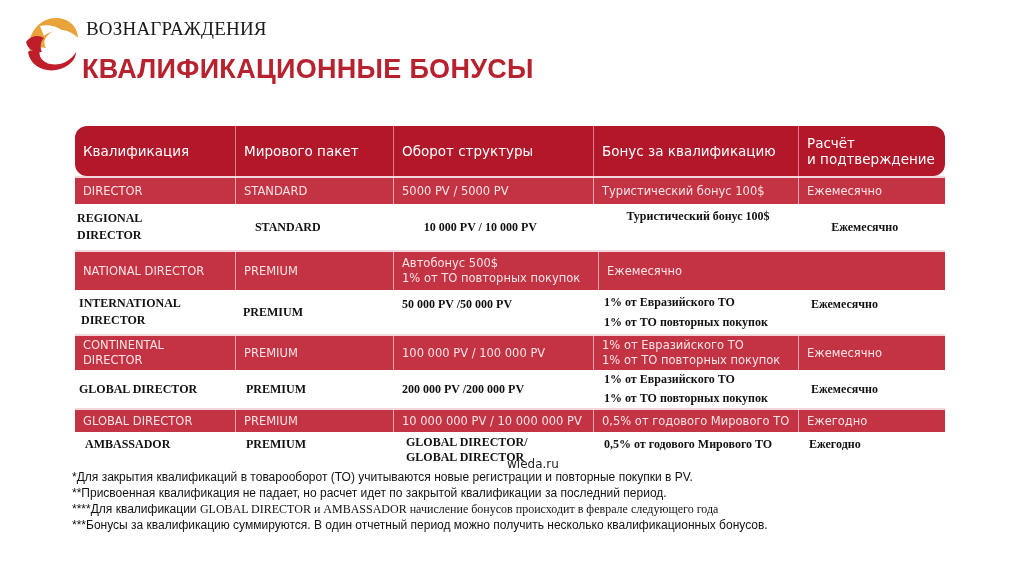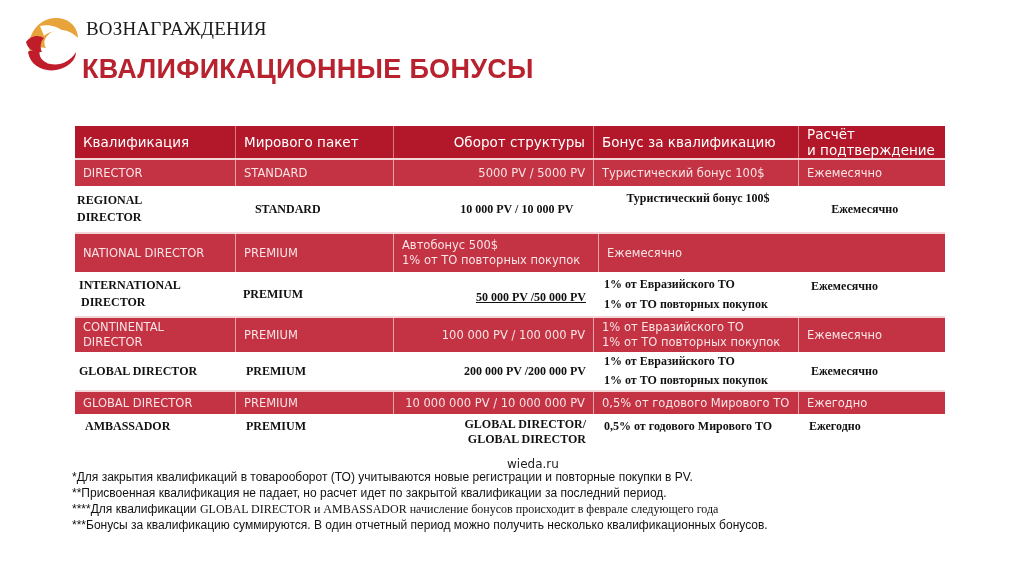--- a/index.html
+++ b/index.html
@@ -6,23 +6,23 @@
   html, body { width: 1024px; height: 573px; background: #ffffff; overflow: hidden; }
   body { position: relative; font-family: "Liberation Sans", sans-serif; color: #111; }
 
   .logo { position: absolute; left: 20px; top: 12px; width: 62px; height: 62px; }
   .subtitle { position: absolute; left: 86px; top: 18px; font-family: "Liberation Serif", serif; font-size: 19px; color: #1a1a1a; letter-spacing: 0.2px; }
   .title { position: absolute; left: 82px; top: 54px; font-family: "Liberation Sans", sans-serif; font-weight: bold; font-size: 27px; color: #b8222e; letter-spacing: 0.3px; }
 
   .table { position: absolute; left: 75px; top: 126px; width: 870px; }
   .row { display: flex; width: 870px; }
   .cell { position: relative; display: flex; flex-direction: column; justify-content: center; padding: 0 8px; font-size: 12px; }
-  .c1 { width: 161px; } .c2 { width: 158px; } .c3 { width: 200px; text-align: right; } .c4 { width: 205px; } .c5 { width: 146px; }
+  .c1 { width: 161px; } .c2 { width: 158px; } .c3 { width: 200px; } .c4 { width: 205px; } .c5 { width: 146px; }
 
-  .head { background: #b2182a; height: 32px; }
+  .head { background: #b2182a; height: 50px; border-radius: 12px; }
   .head .cell { color: #ffffff; font-size: 13.5px; font-family: "DejaVu Sans", sans-serif; border-right: 1px solid #d77a84; }
   .head .cell:last-child { border-right: none; }
 
   .red { background: #c43343; border-top: 2px solid #f2d6d9; }
   .red .cell { color: #f8e3e5; font-family: "DejaVu Sans", sans-serif; font-size: 11.5px; border-right: 1px solid #e7a3aa; line-height: 15px; }
   .red .cell:last-child { border-right: none; }
 
   .white .cell { color: #111; font-family: "Liberation Serif", serif; font-size: 12px; font-weight: bold; line-height: 17px; }
 
   .h-dir { height: 28px; }
@@ -96,21 +96,21 @@
     </div>
     <div class="cell c5">Ежемесячно</div>
   </div>
 
   <div class="row white h-int">
     <div class="cell c1" style="padding-left:4px;">
       <span>INTERNATIONAL</span>
       <span style="padding-left:2px;">DIRECTOR</span>
     </div>
     <div class="cell c2" style="padding-left:7px;">PREMIUM</div>
-    <div class="cell c3" style="justify-content:flex-start;padding-top:17px;text-decoration:underline;">50 000 PV /50 000 PV</div>
+    <div class="cell c3" style="justify-content:flex-start;padding-top:6px;">50 000 PV /50 000 PV</div>
     <div class="cell c4" style="padding-left:10px;line-height:20px;">
       <span>1% от Евразийского ТО</span>
       <span>1% от ТО повторных покупок</span>
     </div>
     <div class="cell c5" style="padding-left:12px;justify-content:flex-start;padding-top:6px;">Ежемесячно</div>
   </div>
 
   <div class="row red h-con">
     <div class="cell c1">
       <span>CONTINENTAL</span>

